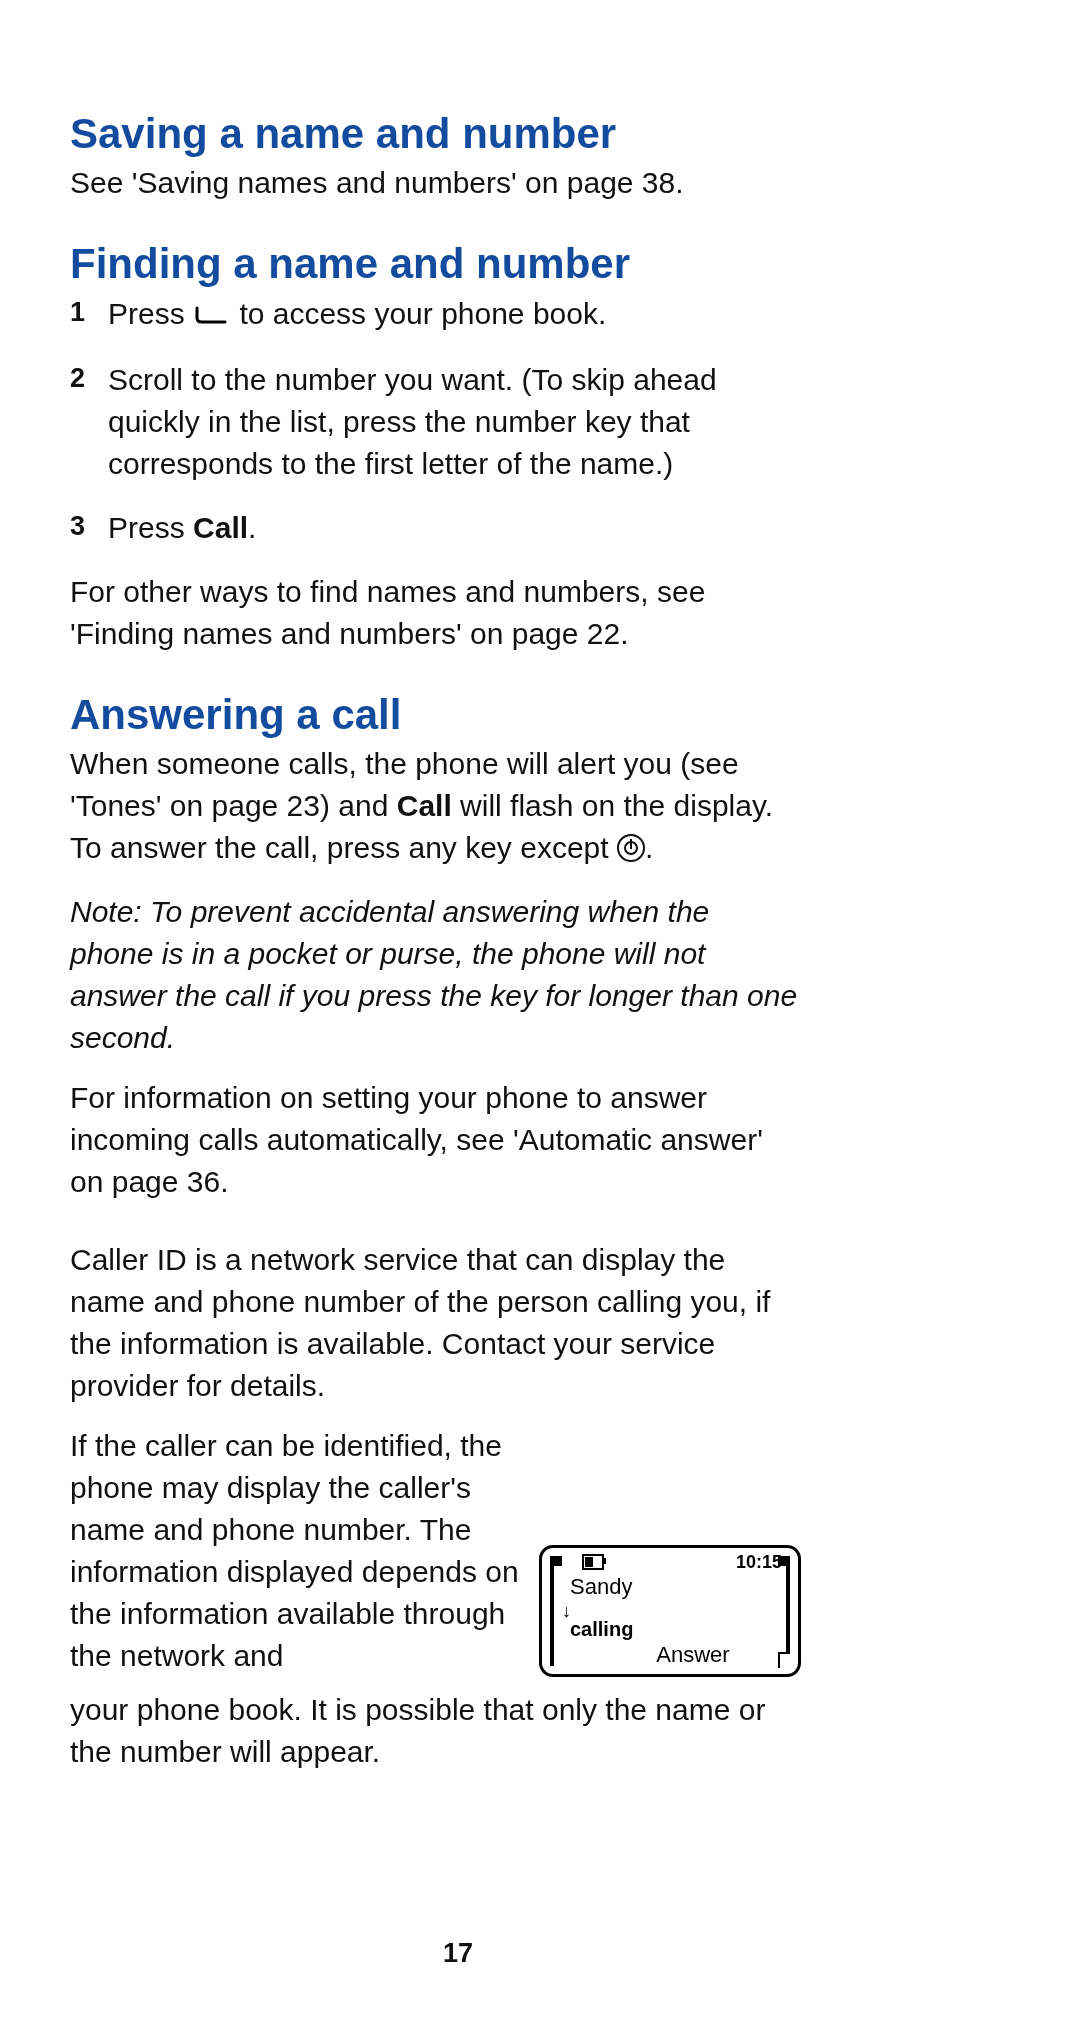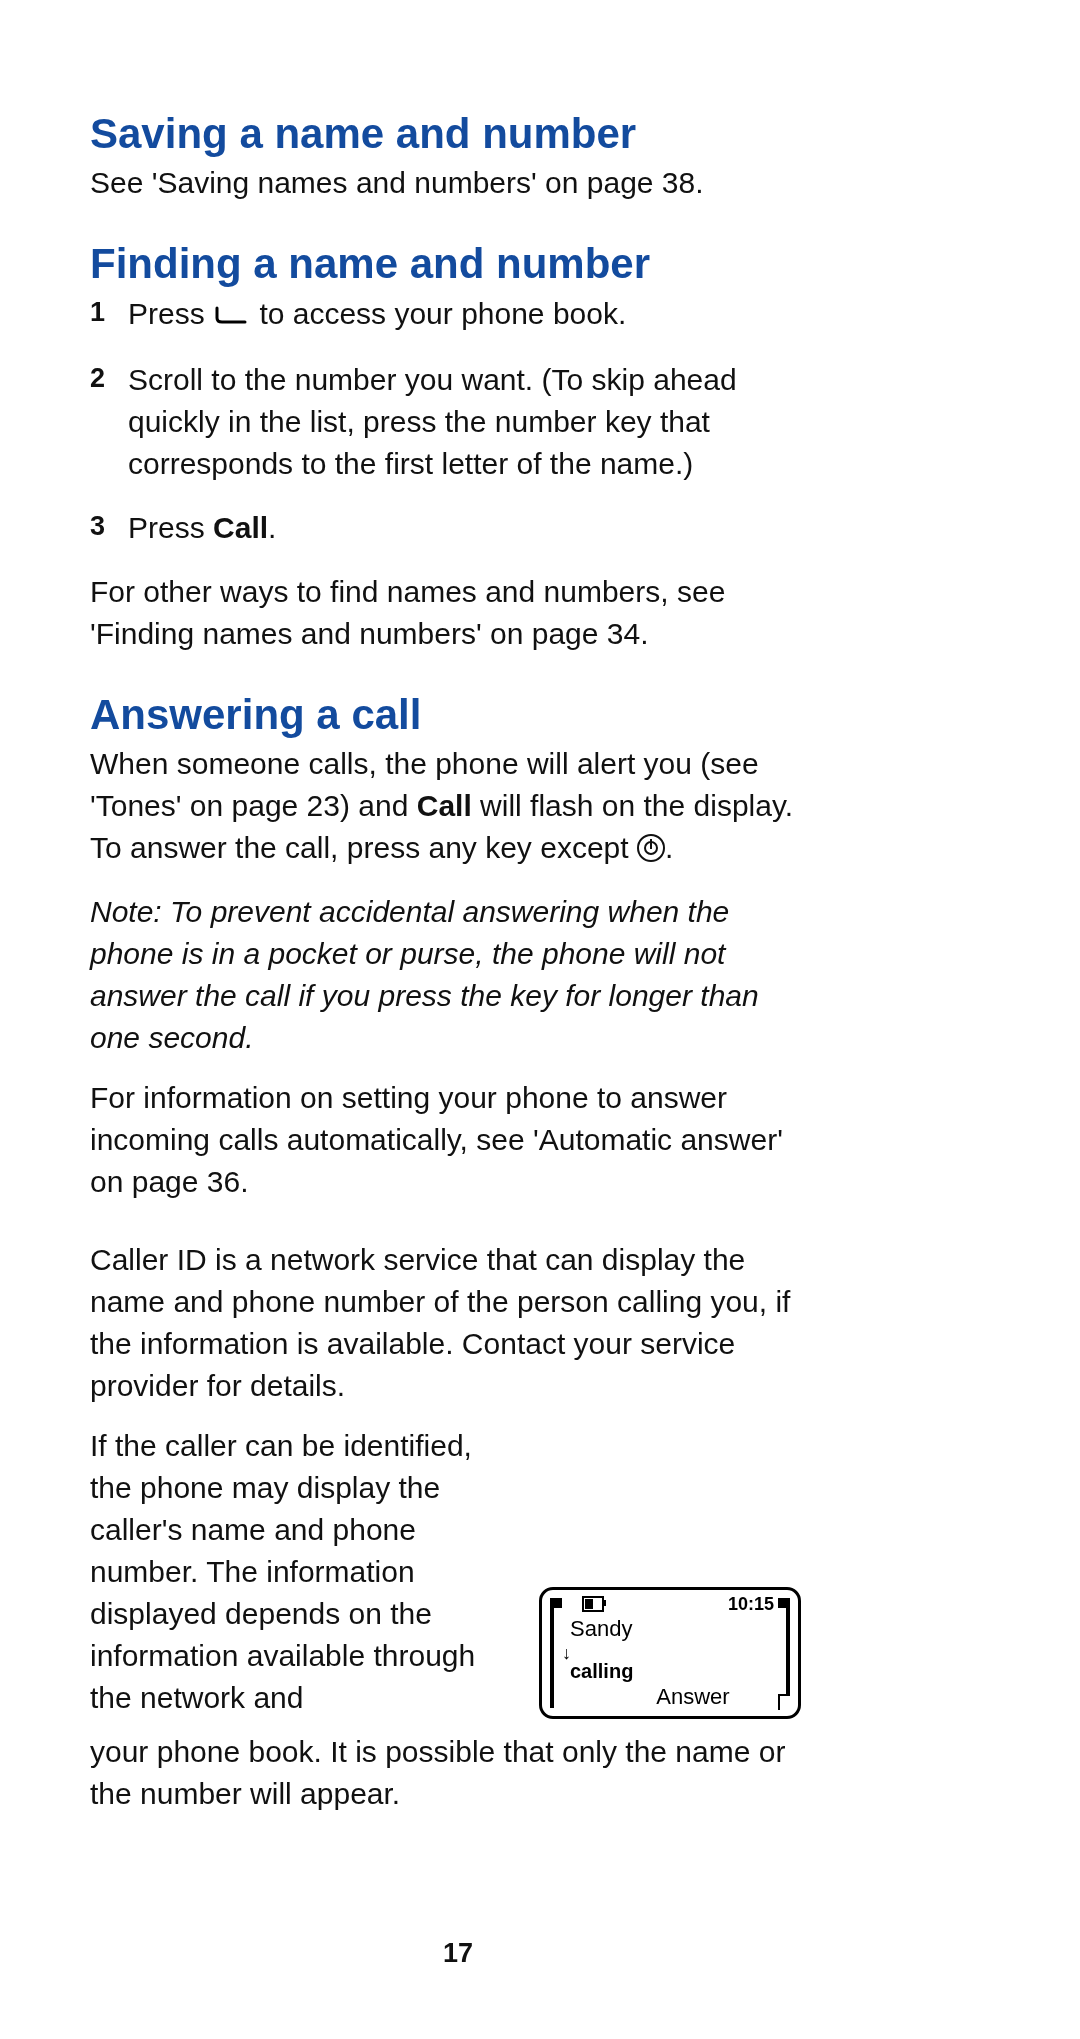--- a/index.html
+++ b/index.html
@@ -7,21 +7,21 @@
     padding: 0;
     background: #fff;
     font-family: "Verdana", "Helvetica", "Arial", sans-serif;
     color: #111;
   }
   .page {
     width: 916px;
     height: 2039px;
     position: relative;
     box-sizing: border-box;
-    padding: 110px 115px 0 90px;
+    padding: 110px 115px 0 70px;
   }
   h2.sect {
     color: #134b9e;
     font-weight: 700;
     font-size: 42px;
     margin: 0 0 4px 0;
     line-height: 1.15;
   }
   .body-text {
     font-size: 30px;
@@ -100,21 +100,21 @@
     width: 262px;
     height: 132px;
     border: 3px solid #000;
     border-radius: 14px;
     box-sizing: border-box;
     position: relative;
     font-family: "Helvetica", "Arial", sans-serif;
     color:#000;
   }
   .ps-topbar {
-    position:absolute; top:4px; left:24px; right:24px;
+    position:absolute; top:4px; left:24px; right:16px;
     display:flex; justify-content:space-between; align-items:center;
     font-size:18px; font-weight:700;margin-left:16px;
   }
   .ps-batt {
     width:18px; height:12px; border:2px solid #000; position:relative;
   }
   .ps-batt::after { content:""; position:absolute; right:-4px; top:2px; width:3px; height:6px; background:#000; }
   .ps-batt::before { content:""; position:absolute; left:1px; top:1px; width:8px; bottom:1px; background:#000; }
   .ps-sig-left, .ps-sig-right {
     position:absolute; top:8px; width:8px; bottom:8px;
@@ -176,21 +176,21 @@
       <span class="num">2</span>
       <span class="step-body">Scroll to the number you want. (To skip ahead quickly in the list, press the number key that corresponds to the first letter of the name.)</span>
     </li>
     <li>
       <span class="num">3</span>
       <span class="step-body">
         <span>Press </span><span class="bold">Call</span><span>.</span>
       </span>
     </li>
   </ol>
-  <p class="body-text">For other ways to find names and numbers, see 'Finding names and numbers' on page 34.</p>
+  <p class="body-text">For other ways to find names and numbers, see 'Finding names and numbers' on page 22.</p>
 
   <h2 class="sect gap-top">Answering a call</h2>
   <p class="body-text" style="margin-bottom:22px">
     <span>When someone calls, the phone will alert you (see 'Tones' on page 23) and </span><span class="bold">Call</span><span> will flash on the display. To answer the call, press any key except </span><span class="power-icon"></span><span>.</span>
   </p>
   <p class="body-text italic" style="margin-bottom:18px">Note:  To prevent accidental answering when the phone is in a pocket or purse, the phone will not answer the call if you press the key for longer than one second.</p>
   <p class="body-text">For information on setting your phone to answer incoming calls automatically, see 'Automatic answer' on page 36.</p>
 
   <p class="body-text" style="margin-bottom:10px">Caller ID is a network service that can display the name and phone number of the person calling you, if the information is available.  Contact your service provider for details.</p>
 

